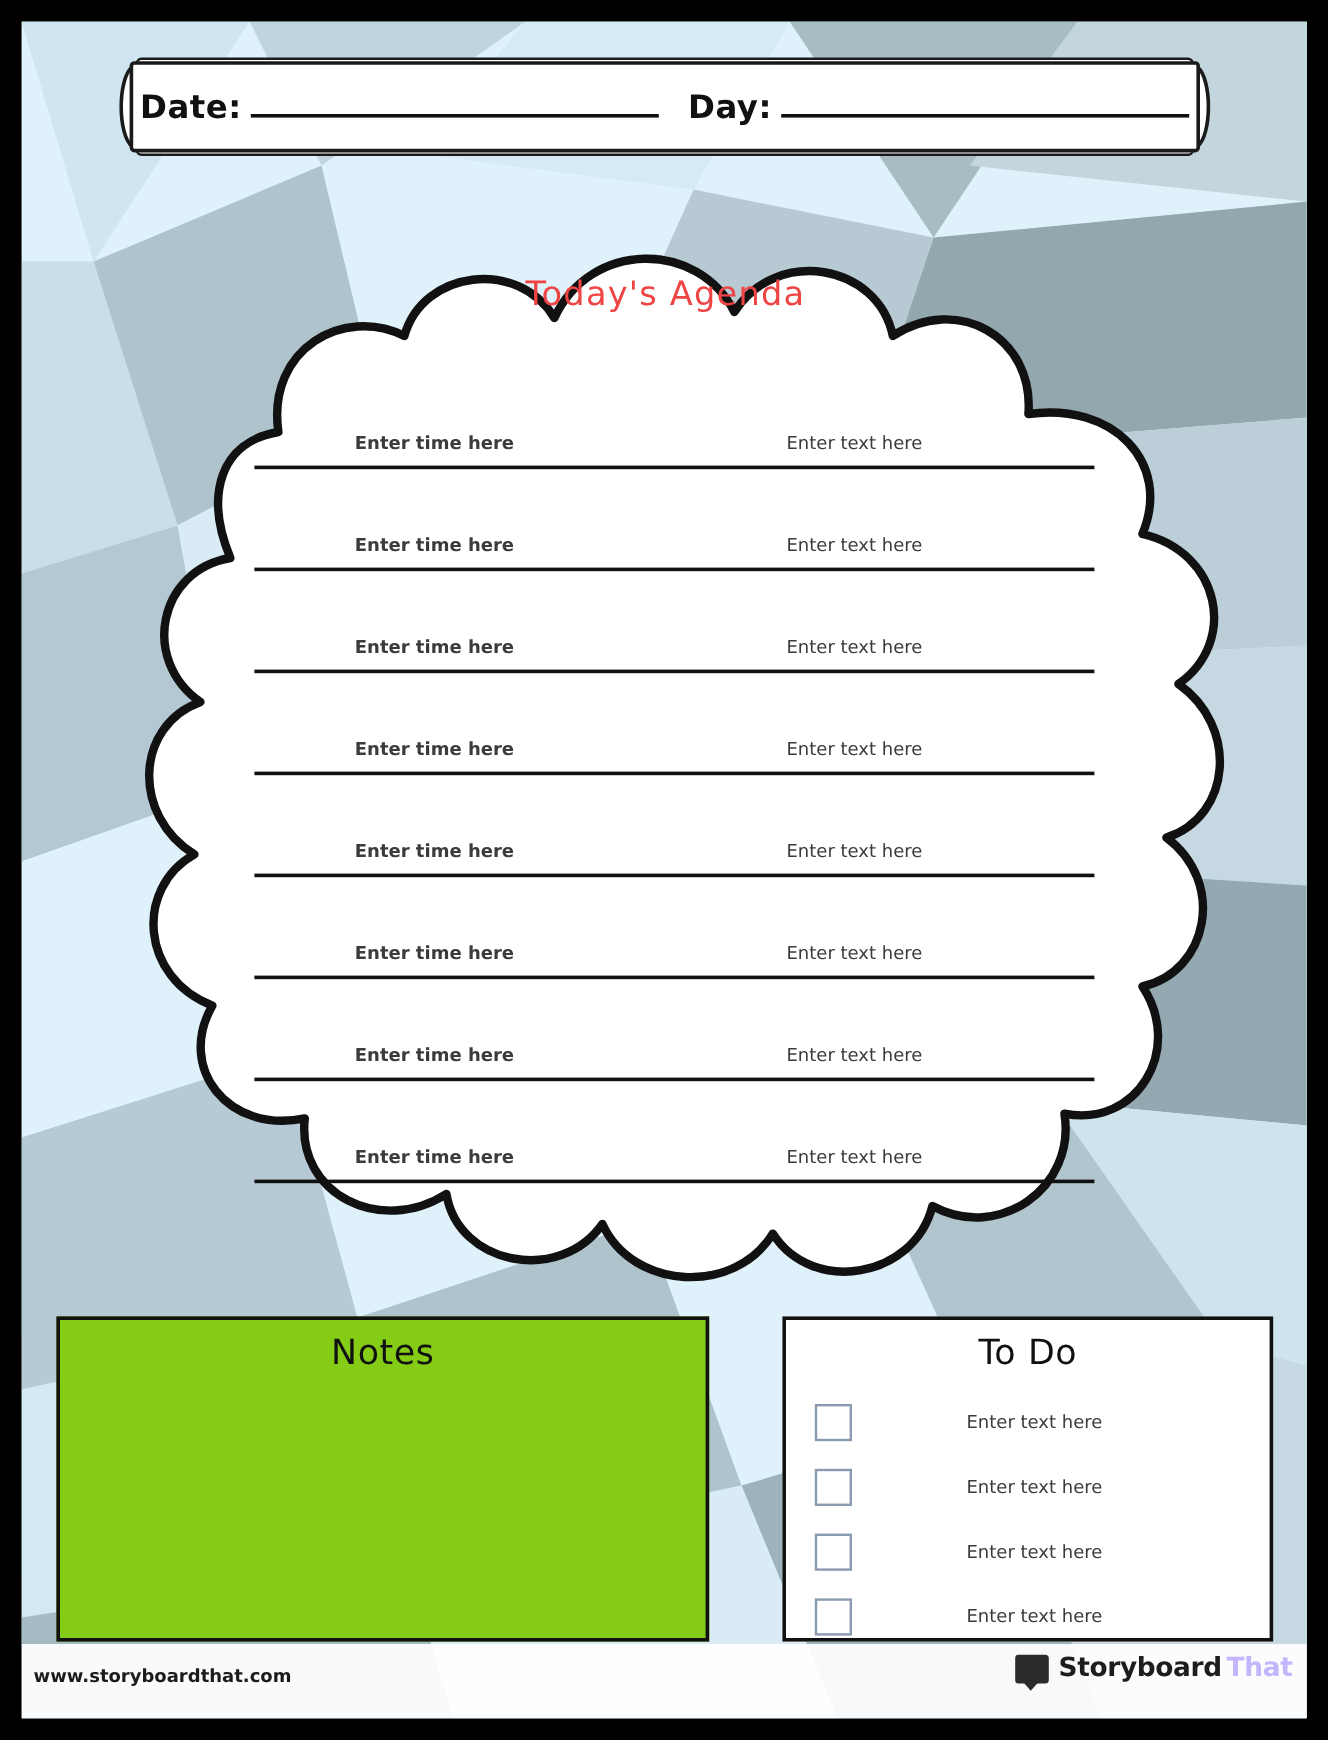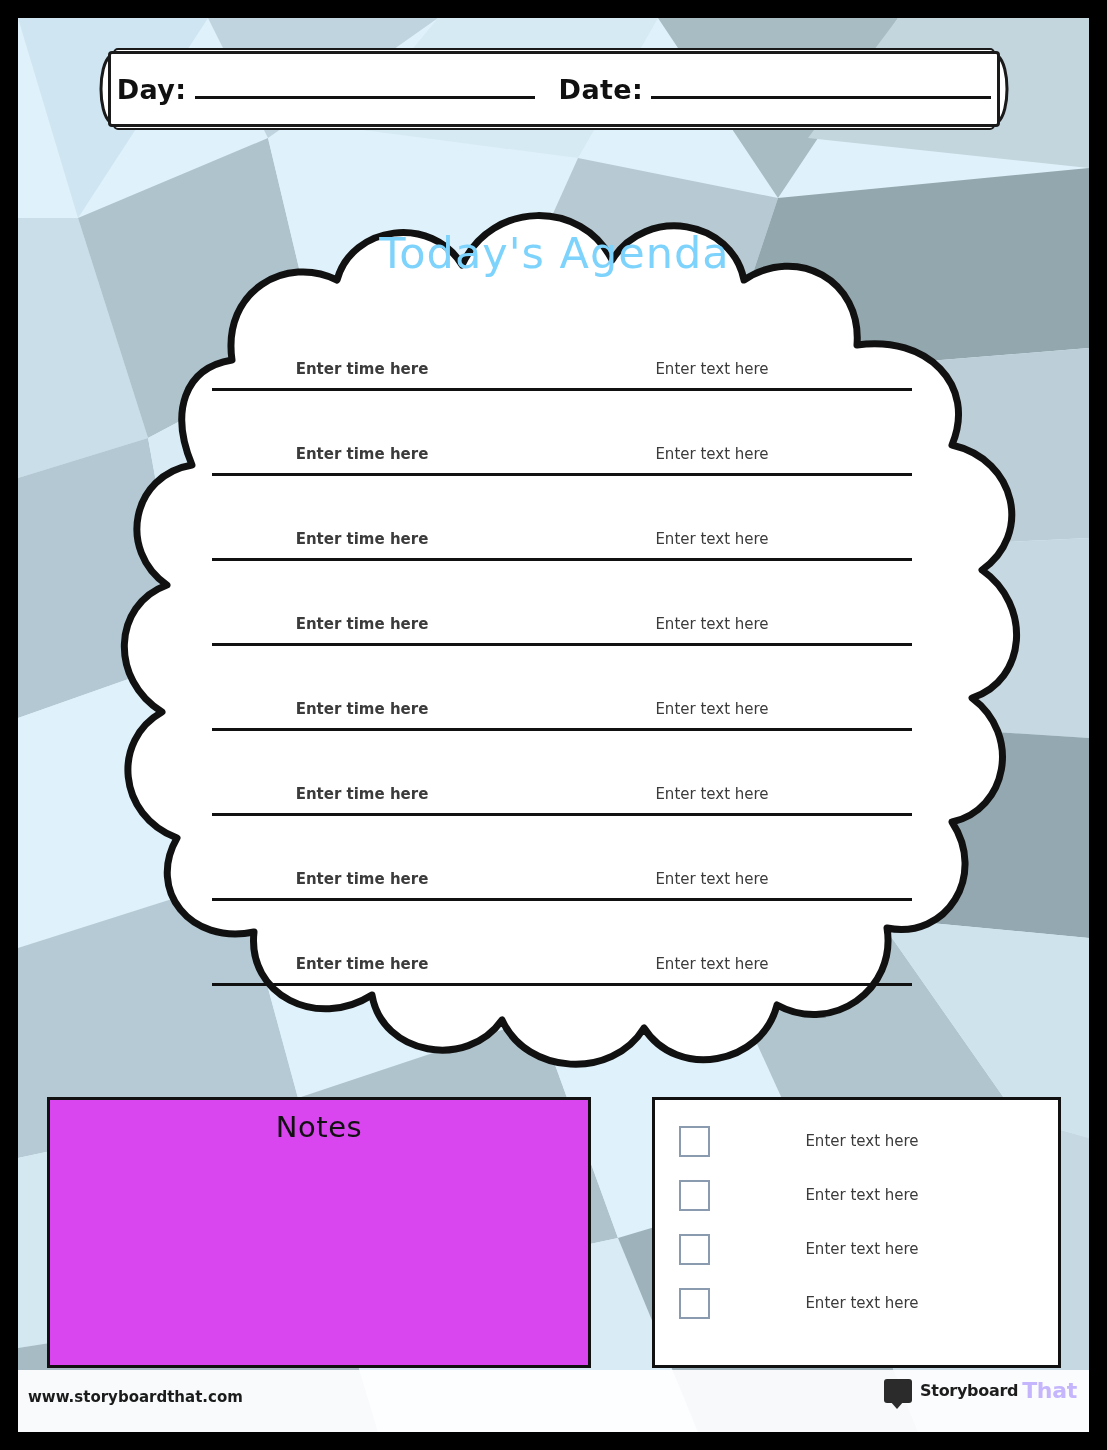--- a/index.html
+++ b/index.html
@@ -96,22 +96,22 @@
     width: 965px;
     height: 940px;
   }
   .agenda-title {
     position: absolute;
     top: 78px;
     left: 0;
     width: 100%;
     text-align: center;
     font-family: "DejaVu Sans", sans-serif;
-    font-size: 43px;
-    color: #7dd3fc;
+    font-size: 28px;
+    color: #ef4444;
     letter-spacing: 1px;
   }
   .agenda-rows {
     position: absolute;
     left: 140px;
     top: 180px;
     width: 700px;
   }
   .agenda-row {
     position: relative;
@@ -147,21 +147,21 @@
     border-bottom: 3px solid #111;
   }
 
   
   .notes-box {
     position: absolute;
     left: 47px;
     top: 1097px;
     width: 538px;
     height: 265px;
-    background: #d946ef;
+    background: #84cc16;
     border: 3px solid #111;
   }
   .notes-title {
     text-align: center;
     font-size: 29px;
     color: #111;
     margin-top: 10px;
     letter-spacing: 0.5px;
   }
 
@@ -236,21 +236,21 @@
     content: "";
     position: absolute;
     left: 6px;
     bottom: -6px;
     width: 0; height: 0;
     border-left: 7px solid transparent;
     border-right: 7px solid transparent;
     border-top: 8px solid #2b2b2b;
   }
   .brand .word1 {
-    font-size: 16px;
+    font-size: 22px;
     font-weight: bold;
     color: #1d1d1d;
     letter-spacing: -0.3px;
   }
   .brand .word2 {
     font-size: 22px;
     font-weight: bold;
     color: #c4b5fd;
     letter-spacing: -0.3px;
     margin-left: -4px;
@@ -303,25 +303,25 @@
   </div>
 
   <div class="header-banner">
     <svg class="ornament" viewBox="0 0 928 86" preserveAspectRatio="none">
       <path d="M20,10 C8,20 8,66 20,76 L30,76 C22,64 22,22 30,10 Z" fill="#ffffff" stroke="#1a1a1a" stroke-width="3"></path>
       <path d="M908,10 C920,20 920,66 908,76 L898,76 C906,64 906,22 898,10 Z" fill="#ffffff" stroke="#1a1a1a" stroke-width="3"></path>
       <rect x="24" y="3" width="880" height="80" rx="4" fill="#ffffff" stroke="#1a1a1a" stroke-width="2"></rect>
     </svg>
     <div class="header-inner">
       <div class="field">
+        <span>Date:</span>
+        <span class="rule"></span>
+      </div>
+      <div class="field">
         <span>Day:</span>
-        <span class="rule"></span>
-      </div>
-      <div class="field">
-        <span>Date:</span>
         <span class="rule"></span>
       </div>
     </div>
   </div>
 
   <div class="agenda-wrap">
     <svg class="cloud" viewBox="0 0 965 940">
       <path d="
         M 160,210
         C 150,140 215,105 265,130
@@ -418,20 +418,21 @@
       </div>
     </div>
   </div>
 
   <div class="notes-box">
     <div class="notes-title">Notes</div>
     <div class="notes-body"></div>
   </div>
 
   <div class="todo-box">
+    <div class="todo-title">To Do</div>
     <div class="todo-list">
       <div class="todo-item">
         <span class="checkbox"></span>
         <span class="todo-text">Enter text here</span>
       </div>
       <div class="todo-item">
         <span class="checkbox"></span>
         <span class="todo-text">Enter text here</span>
       </div>
       <div class="todo-item">

